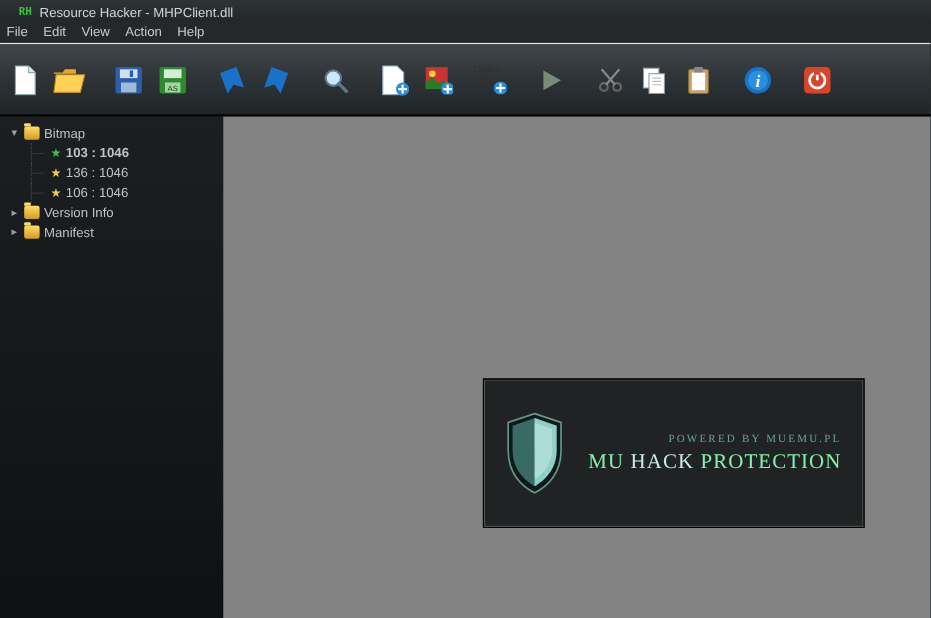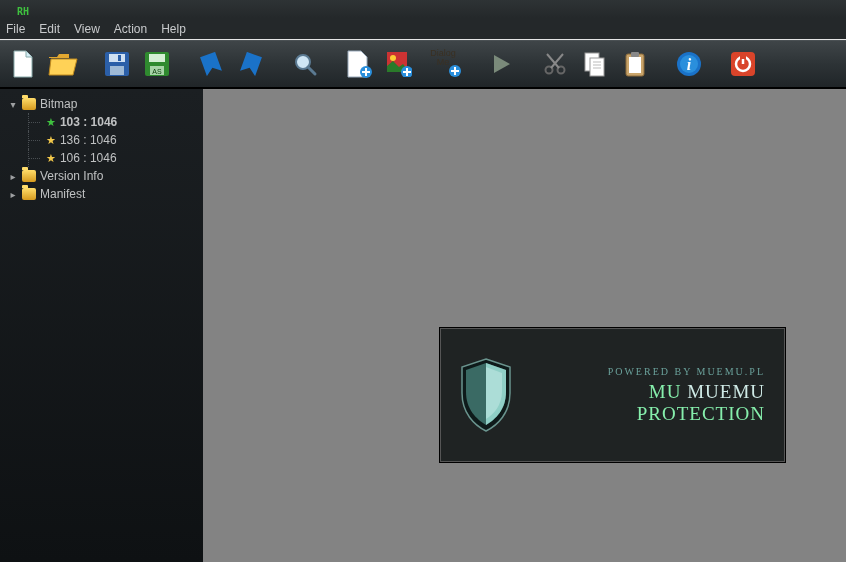--- a/index.html
+++ b/index.html
@@ -2,21 +2,21 @@
 <html><head>
 <meta charset="utf-8">
 <style>
   * { box-sizing: border-box; margin: 0; padding: 0; }
   html, body { width: 846px; height: 562px; overflow: hidden; font-family: "Segoe UI", Tahoma, sans-serif; font-size: 12px; background: #1a1e21; color: #c8cacc; }
   .titlebar { height: 18px; background: linear-gradient(#2e3335,#24282a); display: flex; align-items: flex-end; padding-left: 16px; gap: 6px; }
   .titlebar .app-icon { width: 14px; height: 14px; display: flex; align-items: center; justify-content: center; font-size: 10px; font-weight: bold; color: #3fc13f; font-family: monospace; }
   .titlebar .title { font-size: 12px; color: #d2d4d5; }
   .menubar { height: 22px; background: #24282a; display: flex; align-items: center; padding-left: 6px; gap: 14px; border-bottom: 1px solid #e5e5e5; }
   .menubar .item { font-size: 12px; color: #c8cacc; cursor: default; }
-  .toolbar { height: 49px; background: linear-gradient(#3f4548, #2d3336 50%, #202528); border-top: 1px solid #4a5053; border-bottom: 2px solid #000; display: flex; align-items: center; padding: 0 6px; gap: 6px; }
+  .toolbar { height: 66px; background: linear-gradient(#3f4548, #2d3336 50%, #202528); border-top: 1px solid #4a5053; border-bottom: 2px solid #000; display: flex; align-items: center; padding: 0 6px; gap: 6px; }
   .tbtn { width: 34px; height: 34px; display: flex; align-items: center; justify-content: center; border-radius: 3px; }
   .tbtn.wide { width: 42px; flex-direction: column; font-size: 9px; color: #3a3022; line-height: 1; }
   .tsep { width: 8px; }
   .body { display: flex; height: calc(562px - 18px - 22px - 49px); }
   .tree { width: 203px; background: linear-gradient(#1b1f22,#0e1113); color: #bfc1c2; padding-top: 6px; overflow: hidden; }
   .tree .row { display: flex; align-items: center; height: 18px; padding-left: 6px; gap: 4px; font-size: 12px; }
   .tree .row.lvl1 { padding-left: 8px; }
   .tree .row.lvl2 { padding-left: 46px; position: relative; }
   .tree .row.lvl2::before { content: ""; position: absolute; left: 28px; top: 0; height: 100%; border-left: 1px dotted #4a4f53; }
   .tree .row.lvl2::after { content: ""; position: absolute; left: 28px; top: 50%; width: 12px; border-top: 1px dotted #4a4f53; }
@@ -35,20 +35,21 @@
   .preview-text { flex: 1; text-align: right; }
   .preview-text .sub { font-size: 10px; letter-spacing: 2px; color: #6aa09a; font-family: Georgia, serif; }
   .preview-text .main { font-size: 19px; letter-spacing: 1px; color: #cfeae6; font-family: Georgia, serif; margin-top: 4px; }
   .preview-text .main .thin { color: #86efac; font-weight: 300; }
 </style>
 </head>
 <body>
 
 <div class="titlebar">
   <span class="app-icon">RH</span>
+  <span class="title">Resource Hacker - MHPClient.dll</span>
 </div>
 
 <div class="menubar">
   <span class="item">File</span>
   <span class="item">Edit</span>
   <span class="item">View</span>
   <span class="item">Action</span>
   <span class="item">Help</span>
 </div>
 
@@ -211,18 +212,18 @@
         <svg viewBox="0 0 60 80">
           <path d="M30 4 L54 12 V38 C54 58 42 70 30 76 C18 70 6 58 6 38 V12 Z" fill="#0e1a1a" stroke="#6a948e" stroke-width="1.5"></path>
           <path d="M30 8 L50 15 V37 C50 54 40 64 30 70 C20 64 10 54 10 37 V15 Z" fill="#3a6a64"></path>
           <path d="M30 8 L50 15 V37 C50 54 40 64 30 70 Z" fill="#8fcfc6"></path>
           <path d="M30 12 L46 18 V36 C46 50 38 59 30 64 Z" fill="#c9ece7" opacity="0.5"></path>
         </svg>
       </div>
       <div class="preview-text">
         <div class="sub">POWERED BY MUEMU.PL</div>
         <div class="main">
-          <span class="thin">MU </span><span>MUEMU</span><span class="thin"> PROTECTION</span>
+          <span class="thin">MU </span><span>HACK</span><span class="thin"> PROTECTION</span>
         </div>
       </div>
     </div>
   </div>
 </div>
 
 </body></html>

